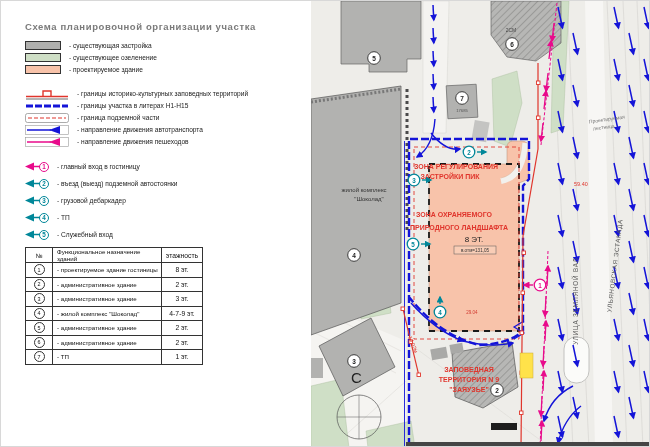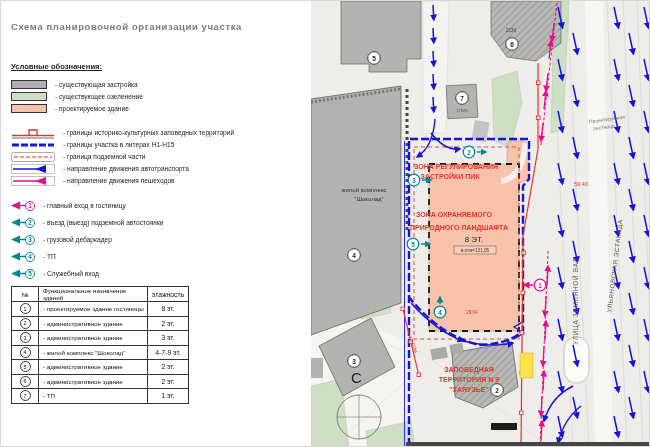--- a/index.html
+++ b/index.html
@@ -1,17 +1,17 @@
 <!DOCTYPE html>
 <html><head>
 <meta charset="utf-8">
 <style>
   html,body{margin:0;padding:0;}
   body{width:650px;height:447px;background:#fff;font-family:"Liberation Sans",sans-serif;position:relative;overflow:hidden;border:1px solid #d8d8d8;box-sizing:border-box;}
-  .left-panel{position:absolute;left:0;top:0;width:302px;height:447px;background:#fff;padding-left:10px;box-sizing:border-box;}
+  .left-panel{position:absolute;left:0;top:0;width:302px;height:447px;background:#fff;padding-left:24px;box-sizing:border-box;}
   .page-title{margin-top:20px;font-size:9.5px;font-weight:bold;color:#7b7b7b;letter-spacing:0.6px;}
   .section-header{font-size:7.6px;font-weight:bold;color:#222;text-decoration:underline;}
   .legend-header{margin-top:30px;}
   .swatches{margin-top:8px;}
   .swatch-row{display:flex;align-items:center;margin-top:2px;height:10px;}
   .swatch{width:36px;height:9px;border:1px solid #333;box-sizing:border-box;}
   .sw-built{background:#b0b0ae;}
   .sw-green{background:#cfdfc6;}
   .sw-proj{background:#f8c3aa;}
   .swatch-label,.line-label,.marker-label{font-size:6.6px;color:#222;margin-left:8px;white-space:nowrap;}
@@ -31,21 +31,20 @@
   .tbl-circle{display:inline-flex;width:9px;height:9px;border:0.9px solid #333;border-radius:50%;font-size:5.4px;align-items:center;justify-content:center;}
   .map-wrap{position:absolute;left:310px;top:0;width:340px;height:447px;}
   svg text{font-family:"Liberation Sans",sans-serif;}
 </style>
 </head>
 <body>
 
 <div class="left-panel">
   <div class="page-title">Схема планировочной организации участка</div>
 
-  <div class="section-header legend-header">Условные обозначения:</div>
 
   <div class="swatches">
     <div class="swatch-row">
       <span class="swatch sw-built"></span>
       <span class="swatch-label">- существующая застройка</span>
     </div>
     <div class="swatch-row">
       <span class="swatch sw-green"></span>
       <span class="swatch-label">- существующее озеленение</span>
     </div>

